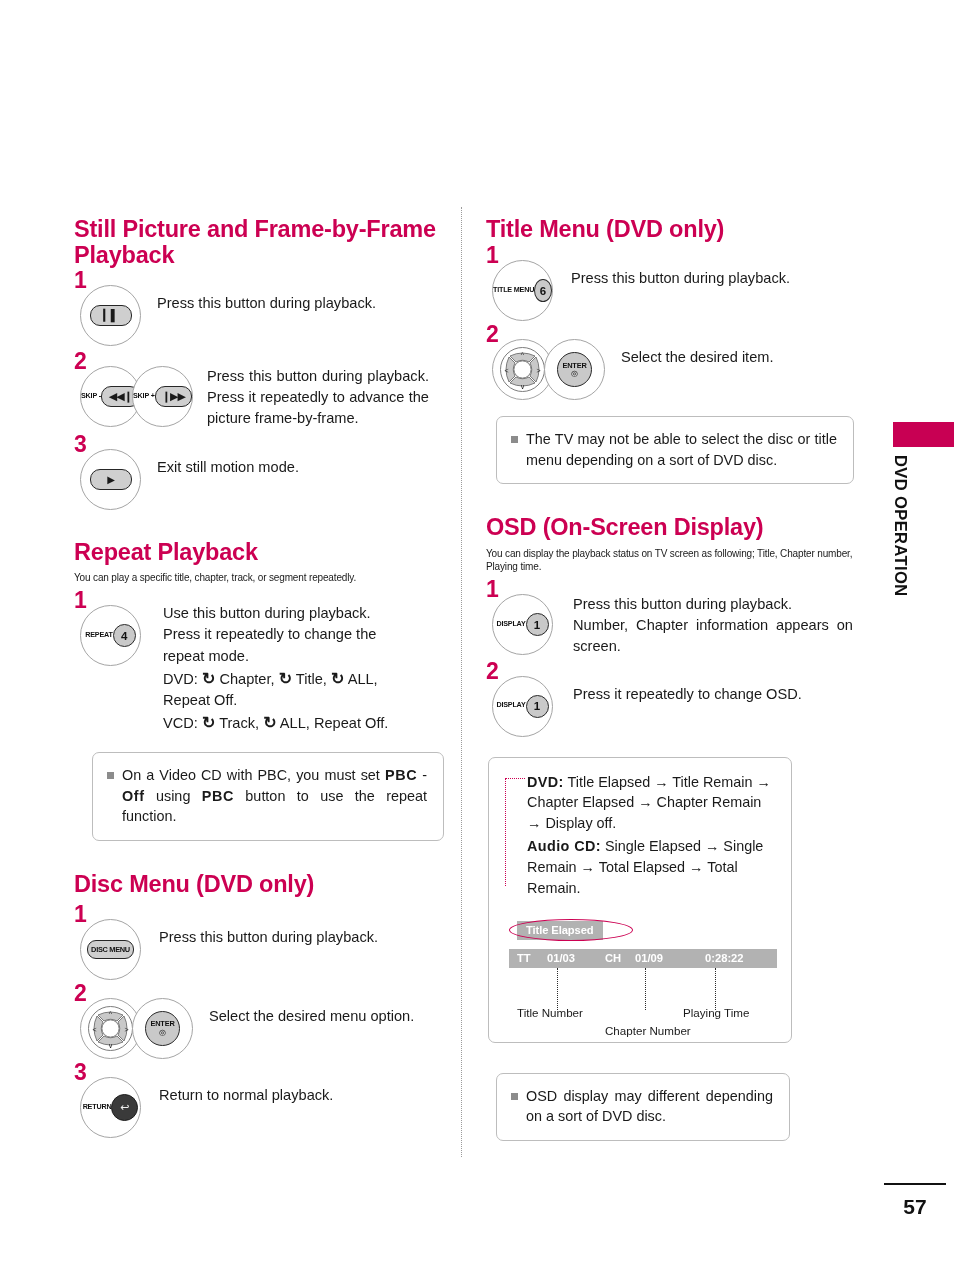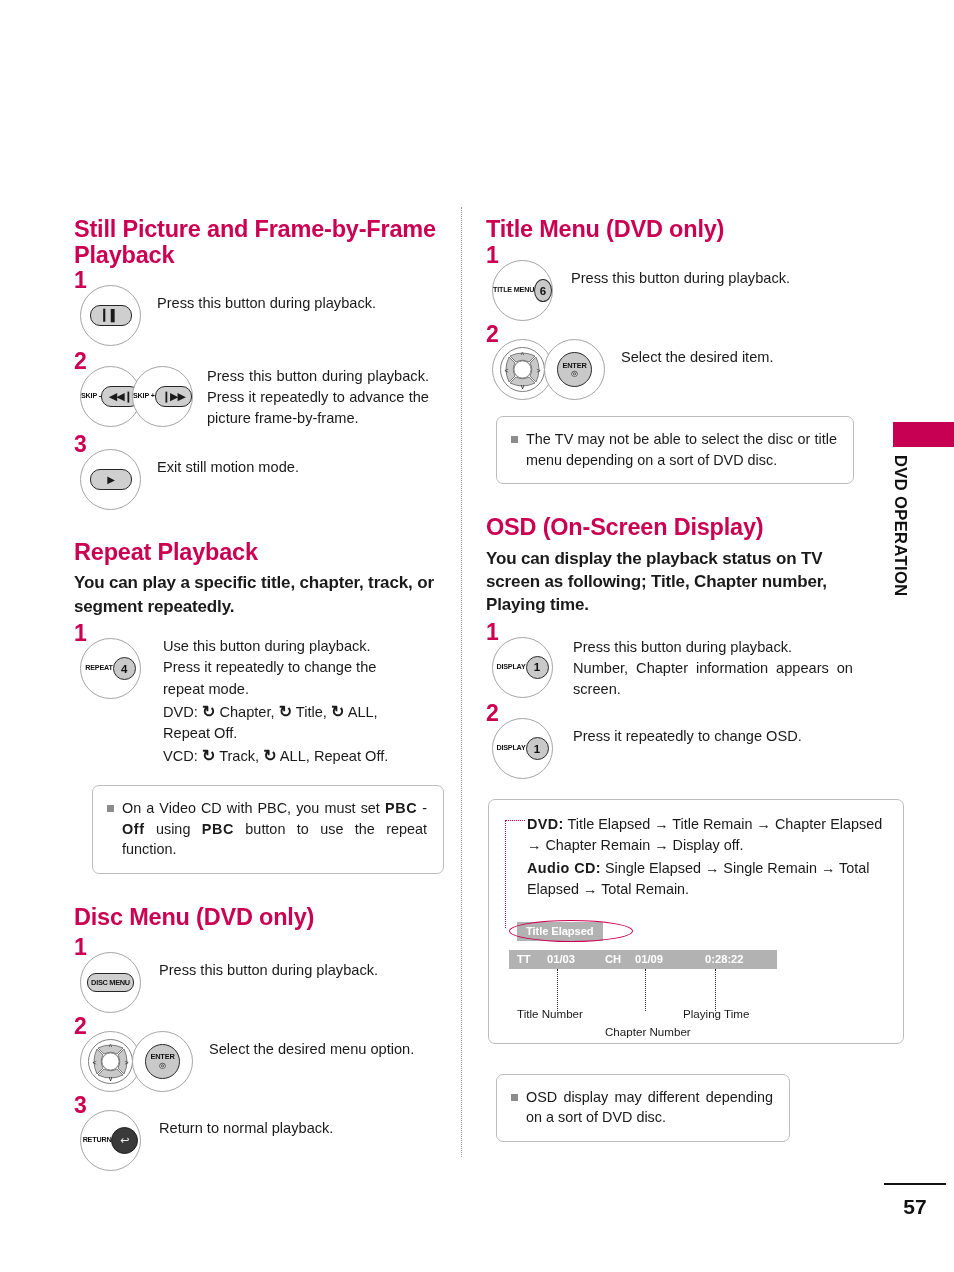--- a/index.html
+++ b/index.html
@@ -42,22 +42,22 @@
   h2.sect {
     color: #cc0052;
     font-size: 23.5px;
     font-weight: bold;
     line-height: 1.12;
     margin: 0 0 6px 0;
     letter-spacing: -0.2px;
   }
 
   .intro {
-    font-size: 17px;
-    font-weight: bold;
+    font-size: 10px;
+    font-weight: normal;
     line-height: 1.38;
     margin: 6px 0 10px 0;
     letter-spacing: -0.15px;
   }
 
   
   .step {
     position: relative;
     display: flex;
     align-items: flex-start;
@@ -581,21 +581,21 @@
         <div class="rb">
           <div class="cap">DISPLAY</div>
           <div class="numcirc">1</div>
         </div>
       </div>
       <div class="steptext" style="padding-left:20px;">
         <p>Press it repeatedly to change OSD.</p>
       </div>
     </div>
 
-    <div class="osdbox" style="margin-top:20px;margin-left:2px;width:416px;">
+    <div class="osdbox" style="margin-top:20px;margin-left:2px;width:304px;">
       <div class="callout"></div>
 
       <div class="osd-lines">
         <div>
           <span class="hd">DVD:</span>
           <span>Title Elapsed → Title Remain → Chapter Elapsed → Chapter Remain → Display off.</span>
         </div>
         <div class="l2">
           <span class="hd">Audio CD:</span>
           <span>Single Elapsed → Single Remain → Total Elapsed → Total Remain.</span>

